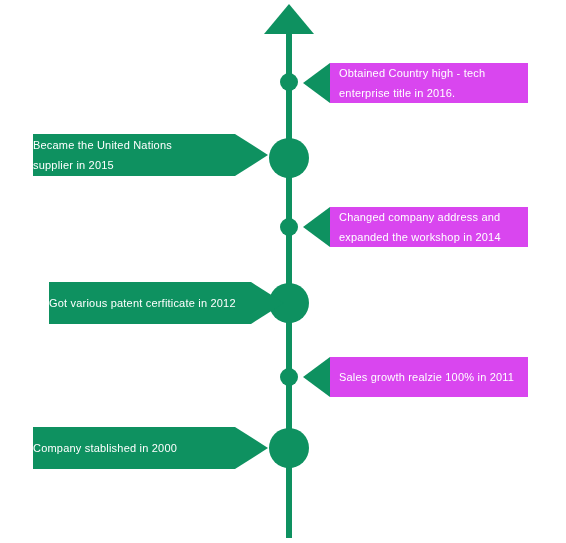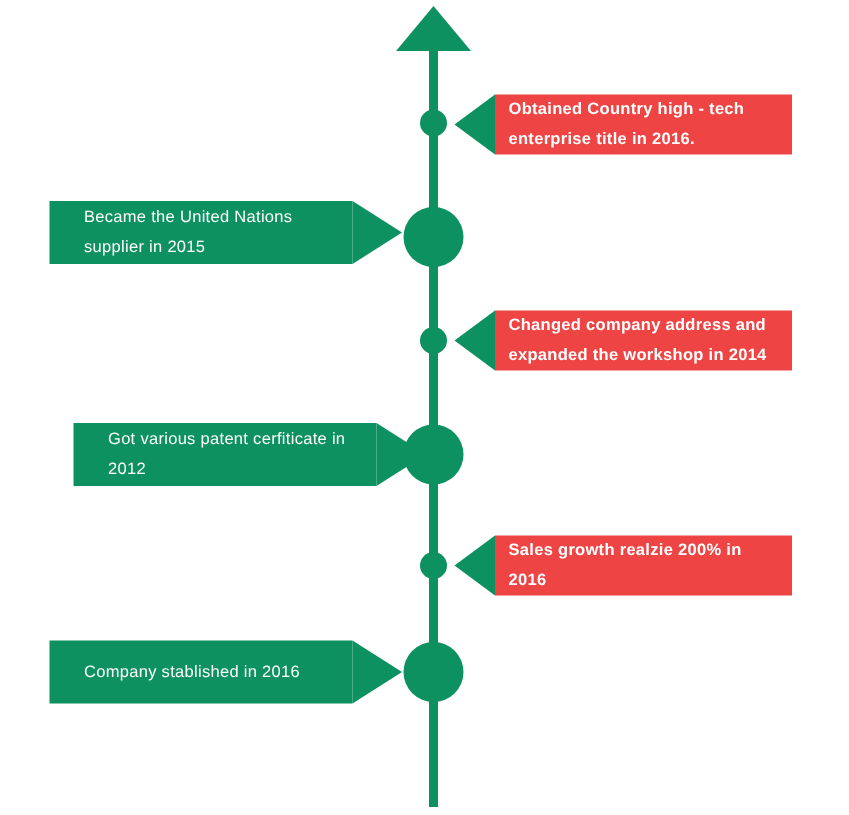--- a/index.html
+++ b/index.html
@@ -80,21 +80,20 @@
     height: 42px;
   }
   .event-left .event-body {
     position: relative;
     width: 202px;
     height: 100%;
     background: #0e9160;
     display: flex;
     align-items: center;
     box-sizing: border-box;
-    padding-left: 23px;
     padding-right: 6px;
   }
   .event-left .event-tip {
     width: 0;
     height: 0;
     border-top: 21px solid transparent;
     border-bottom: 21px solid transparent;
     border-left: 33px solid #0e9160;
     flex: 0 0 auto;
   }
@@ -110,27 +109,26 @@
     height: 0;
     border-top: 20px solid transparent;
     border-bottom: 20px solid transparent;
     border-right: 27px solid #0e9160;
     flex: 0 0 auto;
   }
   .event-right .event-body {
     position: relative;
     width: 198px;
     height: 100%;
-    background: #ef4444;
+    background: #d946ef;
     display: flex;
     align-items: center;
     box-sizing: border-box;
     padding-left: 9px;
     padding-right: 6px;
-    font-weight: bold;
   }
 
   .event-label {
     display: block;
     white-space: pre-line;
   }
 
   
   .ev-2016 { top: 63px; }
   .ev-2015 { top: 134px; }
@@ -188,24 +186,24 @@
   <div class="event event-left ev-2012">
     <div class="event-body">
       <span class="event-label">Got various patent cerfiticate in 2012</span>
     </div>
     <div class="event-tip"></div>
   </div>
 
   <div class="event event-right ev-2011">
     <div class="event-tip"></div>
     <div class="event-body">
-      <span class="event-label">Sales growth realzie 200% in 2016</span>
+      <span class="event-label">Sales growth realzie 100% in 2011</span>
     </div>
   </div>
 
   <div class="event event-left ev-2009">
     <div class="event-body">
-      <span class="event-label">Company stablished in 2016</span>
+      <span class="event-label">Company stablished in 2000</span>
     </div>
     <div class="event-tip"></div>
   </div>
 
 </div>
 
 </body></html>

